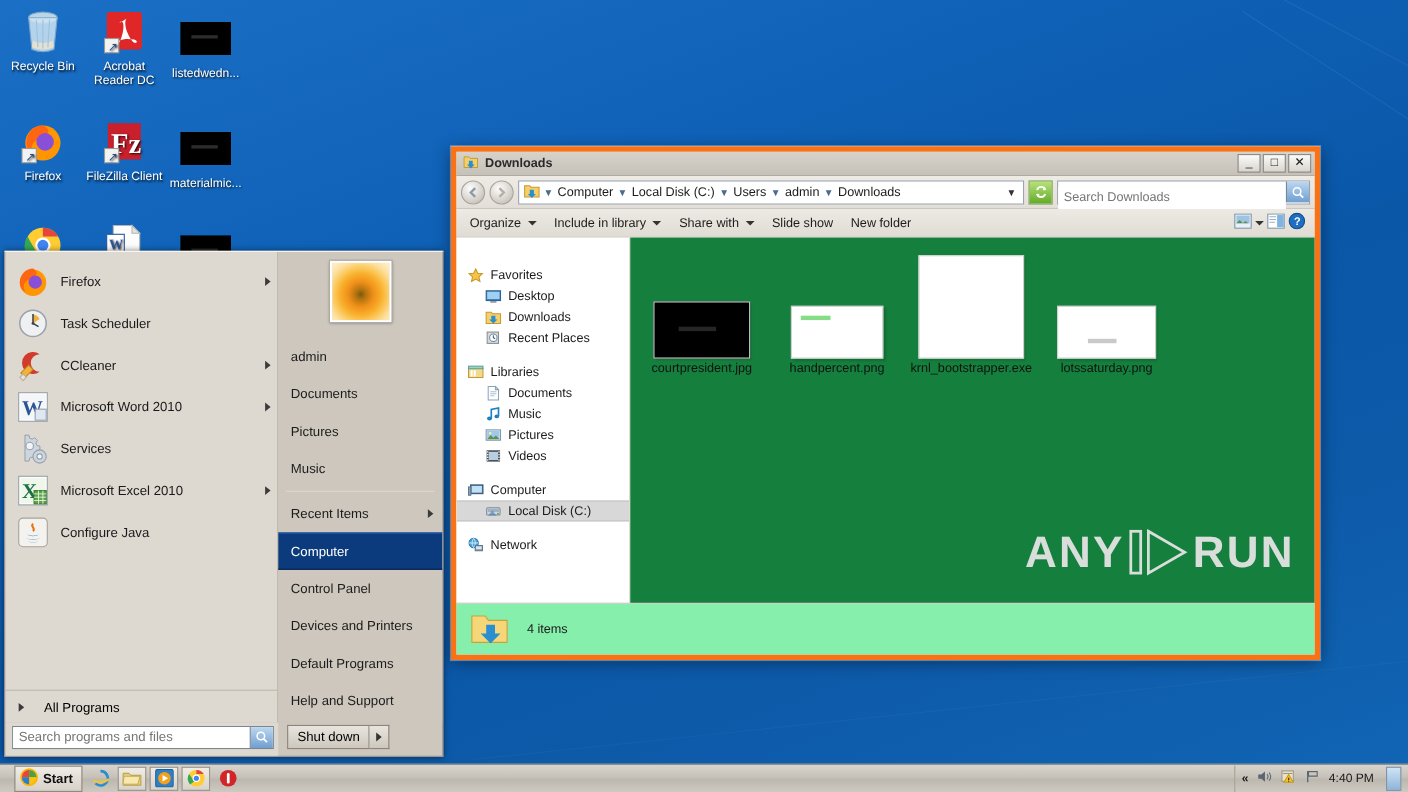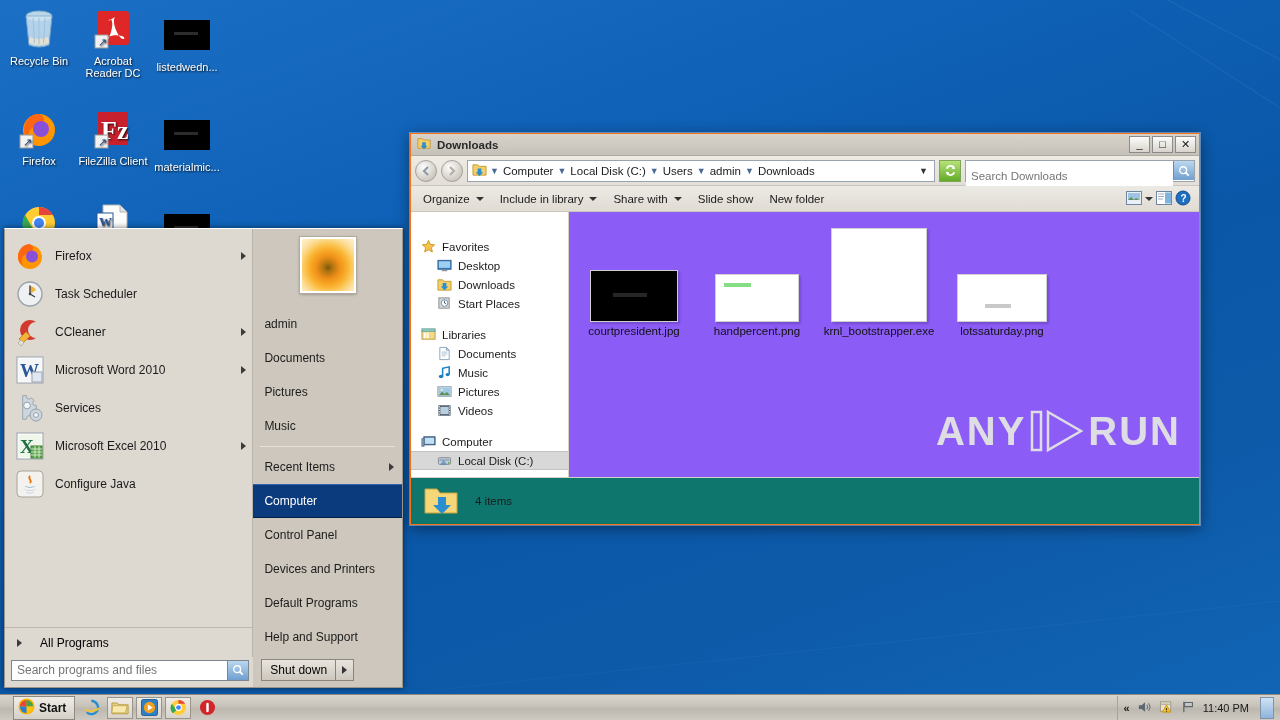--- a/index.html
+++ b/index.html
@@ -72,22 +72,22 @@
   #shutdown-btn{
     height:22px; display:flex; align-items:center; border:1px solid #8a857c;
     background:linear-gradient(#e9e5de,#cdc7bd); padding:0 8px; font-size:12px;
   }
   #shutdown-arrow{
     width:18px;height:22px; border:1px solid #8a857c; border-left:0;
     background:linear-gradient(#e9e5de,#cdc7bd); display:flex;align-items:center;justify-content:center;
   }
   
   #explorer{
-    position:absolute; left:410px; top:133px; width:790px; height:392px;
-    border:1px solid #f97316;
+    position:absolute; left:410px; top:133px; width:790px; height:467px;
+    border:5px solid #f97316;
     background:#f0eee8;
     box-shadow: 0 3px 14px rgba(0,0,0,.45);
     display:flex; flex-direction:column;
     outline:1px solid rgba(255,255,255,.35);
   }
   #titlebar{
     height:22px; background:linear-gradient(#d7d3cb,#c6c1b8); display:flex; align-items:center;
     padding-left:6px; border-bottom:1px solid #b0aba2;
   }
   #titlebar .ttl{ font-size:11.5px; font-weight:bold; color:#2a2a2a; margin-left:6px;}
@@ -133,34 +133,34 @@
   #content{ flex:1; display:flex; min-height:0; }
   #navpane{
     width:158px; background:#fff; border-right:1px solid #d6d2ca; padding-top:25px;
     font-size:11.5px; overflow:hidden;
   }
   .np-group{ margin-bottom:12px; }
   .np-row{ display:flex; align-items:center; height:19px; padding-left:10px; color:#1b1b1b; }
   .np-row.child{ padding-left:26px; }
   .np-row.sel{ background:#d8d8d8; border-top:1px solid #c3c3c3; border-bottom:1px solid #c3c3c3;}
   .np-ico{ width:16px;height:16px;margin-right:5px;flex:0 0 16px; position:relative;}
-  #filespane{ flex:1; background:#8b5cf6; position:relative; padding:16px 0 0 14px; overflow:hidden;text-decoration:underline;}
+  #filespane{ flex:1; background:#15803d; position:relative; padding:16px 0 0 14px; overflow:hidden;text-decoration:underline;}
   .file-item{
     position:absolute; width:120px; text-align:center; font-size:11.5px; color:#111;
   }
   .file-thumb{ display:flex; align-items:flex-end; justify-content:center; height:96px;}
   .file-name{ margin-top:3px; line-height:13px; word-wrap:break-word;}
   .tn{ background:#fff; border:1px solid #cfcfcf; box-shadow:2px 2px 2px rgba(0,0,0,.16); }
   #watermark{
     position:absolute; right:18px; bottom:22px; display:flex; align-items:center;
     color:#e4e4e4; font-size:40px; font-weight:bold; letter-spacing:2px; user-select:none;
     font-family:"Liberation Sans", sans-serif; opacity:.95; pointer-events:none;
   }
   #statusbar{
-    height:47px; background:#0f766e; border-top:1px solid #d4d0c8; display:flex; align-items:center;
+    height:47px; background:#86efac; border-top:1px solid #d4d0c8; display:flex; align-items:center;
     padding-left:12px; gap:16px; font-size:11.5px; color:#1b1b1b;
   }
   
   #taskbar{
     position:absolute; left:0; bottom:0; width:1280px; height:26px;
     background:linear-gradient(#d9d5cd,#c7c2b9 45%,#bdb8af 55%,#cfcac1);
     border-top:1px solid #8e8a82; display:flex; align-items:center;
   }
   #startbtn{
     height:24px; display:flex; align-items:center; gap:4px; padding:0 8px 0 4px; margin-left:13px;
@@ -432,21 +432,21 @@
           <span>Downloads</span>
         </div>
         <div class="np-row child">
           <span class="np-ico">
             <svg width="15" height="15" viewBox="0 0 16 16">
                 <rect x="2" y="2" width="11" height="11" fill="#d8d8d8" stroke="#8c8c8c"></rect>
                 <circle cx="8" cy="7.5" r="3.6" fill="#fff" stroke="#6b8ca8"></circle>
                 <path d="M8 5v2.5l1.8 1" stroke="#39577a" fill="none"></path>
               </svg>
           </span>
-          <span>Start Places</span>
+          <span>Recent Places</span>
         </div>
       </div>
 
       <div class="np-group">
         <div class="np-row">
           <span class="np-ico">
             <svg width="15" height="15" viewBox="0 0 16 16">
                 <rect x="1" y="4" width="14" height="9" fill="#f3d98c" stroke="#c29b35"></rect>
                 <rect x="1" y="2" width="14" height="2.5" fill="#9ad3c9" stroke="#5ea197"></rect>
                 <rect x="3" y="6" width="2" height="6" fill="#fff"></rect>
@@ -841,16 +841,16 @@
           <path d="M8 8v2.2" stroke="#4a3a06" stroke-width="1.2"></path>
           <circle cx="8" cy="11.4" r=".7" fill="#4a3a06"></circle>
         </svg>
     </span>
     <span>
       <svg width="15" height="14" viewBox="0 0 16 14">
           <path d="M3 1.5v11" stroke="#5b6670" stroke-width="1.3"></path>
           <path d="M3.8 2.2h8.4v4.4H3.8z" fill="none" stroke="#5b6670" stroke-width="1.1"></path>
         </svg>
     </span>
-    <span>11:40 PM</span>
+    <span>4:40 PM</span>
     <span id="showdesk"></span>
   </div>
 </div>
 
 </body></html>

